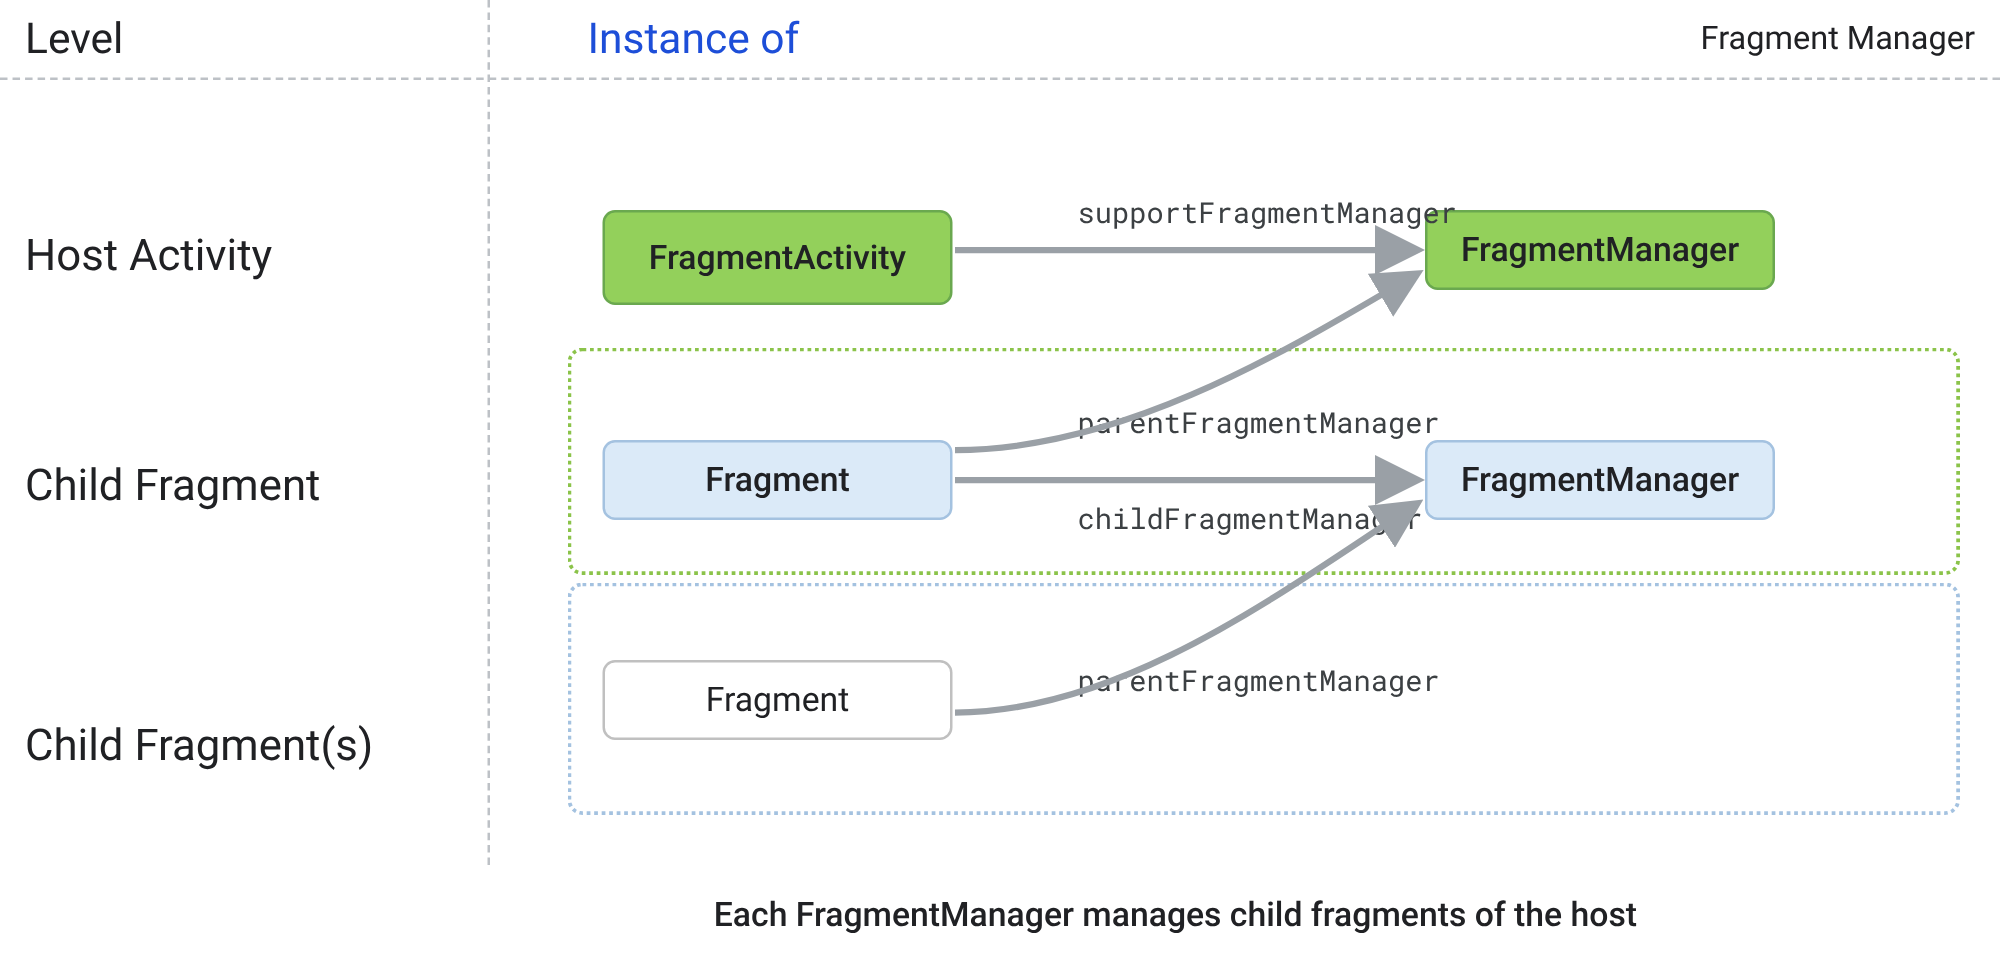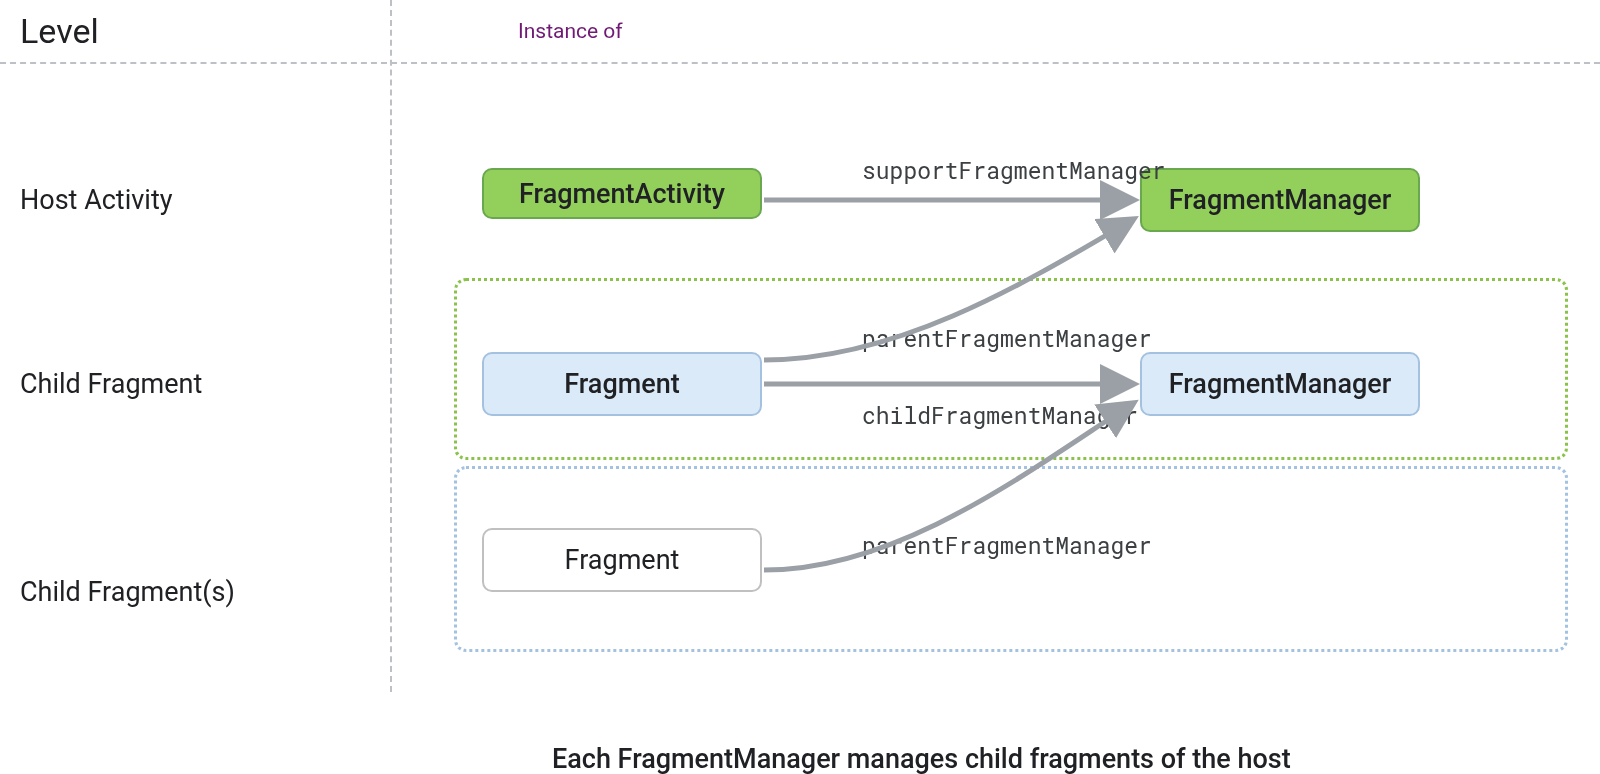--- a/index.html
+++ b/index.html
@@ -21,23 +21,23 @@
     align-items: center;
   }
   .header-level {
     position: absolute;
     left: 20px;
     font-size: 34px;
     color: #202124;
   }
   .header-instance {
     position: absolute;
-    left: 518px;
-    font-size: 21px;
-    color: #701a75;
+    left: 470px;
+    font-size: 34px;
+    color: #1d4ed8;
   }
   .header-fm {
     position: absolute;
     right: 20px;
     font-size: 26px;
     color: #202124;
   }
   .hline {
     position: absolute;
     top: 62px;
@@ -48,21 +48,21 @@
   .vline {
     position: absolute;
     top: 0;
     left: 390px;
     height: 692px;
     border-left: 2px dashed #bdc1c6;
   }
   .level-label {
     position: absolute;
     left: 20px;
-    font-size: 27px;
+    font-size: 35px;
     color: #202124;
   }
   .node {
     position: absolute;
     border-radius: 10px;
     display: flex;
     align-items: center;
     justify-content: center;
     font-size: 27px;
     border: 2px solid;
@@ -110,32 +110,33 @@
     left: 0;
     pointer-events: none;
   }
 </style>
 </head>
 <body>
 
 <div class="header-row">
   <div class="header-level">Level</div>
   <div class="header-instance">Instance of</div>
+  <div class="header-fm">Fragment Manager</div>
 </div>
 <div class="hline"></div>
 <div class="vline"></div>
 
 <div class="level-label" style="top:184px;">Host Activity</div>
 <div class="level-label" style="top:368px;">Child Fragment</div>
 <div class="level-label" style="top:576px;">Child Fragment(s)</div>
 
 <div class="dashed-box green-dash" style="left:454px; top:278px; width:1114px; height:182px;"></div>
 <div class="dashed-box blue-dash" style="left:454px; top:466px; width:1114px; height:186px;"></div>
 
-<div class="node green-fill" style="left:482px; top:168px; width:280px; height:51px;">FragmentActivity</div>
+<div class="node green-fill" style="left:482px; top:168px; width:280px; height:76px;">FragmentActivity</div>
 <div class="node green-fill" style="left:1140px; top:168px; width:280px; height:64px;">FragmentManager</div>
 
 <div class="node blue-fill" style="left:482px; top:352px; width:280px; height:64px;">Fragment</div>
 <div class="node blue-fill" style="left:1140px; top:352px; width:280px; height:64px;">FragmentManager</div>
 
 <div class="node white-fill" style="left:482px; top:528px; width:280px; height:64px;">Fragment</div>
 
 <div class="edge-label" style="left:862px; top:155px;">supportFragmentManager</div>
 <div class="edge-label" style="left:862px; top:323px;">parentFragmentManager</div>
 <div class="edge-label" style="left:862px; top:400px;">childFragmentManager</div>
@@ -150,13 +151,13 @@
 
   <line x1="764" y1="200" x2="1132" y2="200" stroke="#9aa0a6" stroke-width="5" marker-end="url(#arrow)"></line>
 
   <path d="M 764 360 C 900 360, 1030 280, 1132 220" stroke="#9aa0a6" stroke-width="5" fill="none" marker-end="url(#arrow)"></path>
 
   <line x1="764" y1="384" x2="1132" y2="384" stroke="#9aa0a6" stroke-width="5" marker-end="url(#arrow)"></line>
 
   <path d="M 764 570 C 900 570, 1030 470, 1132 404" stroke="#9aa0a6" stroke-width="5" fill="none" marker-end="url(#arrow)"></path>
 </svg>
 
-<div class="caption" style="left:552px; top:716px;margin-top:27px;">Each FragmentManager manages child fragments of the host</div>
+<div class="caption" style="left:571px; top:716px;">Each FragmentManager manages child fragments of the host</div>
 
 </body></html>

